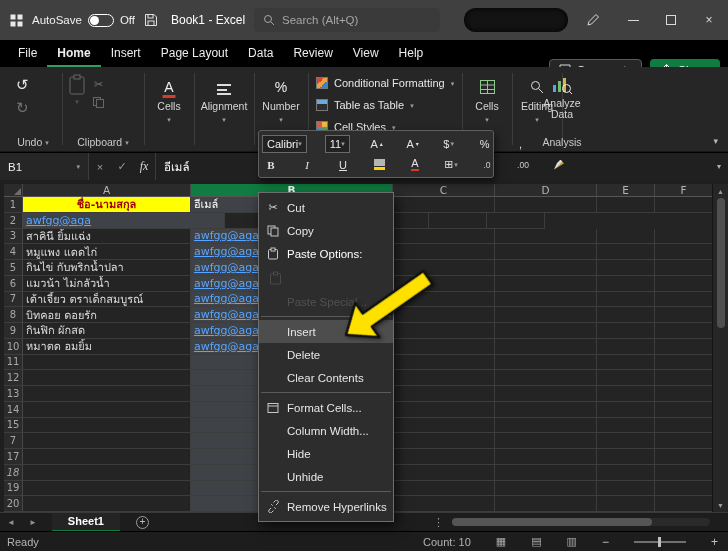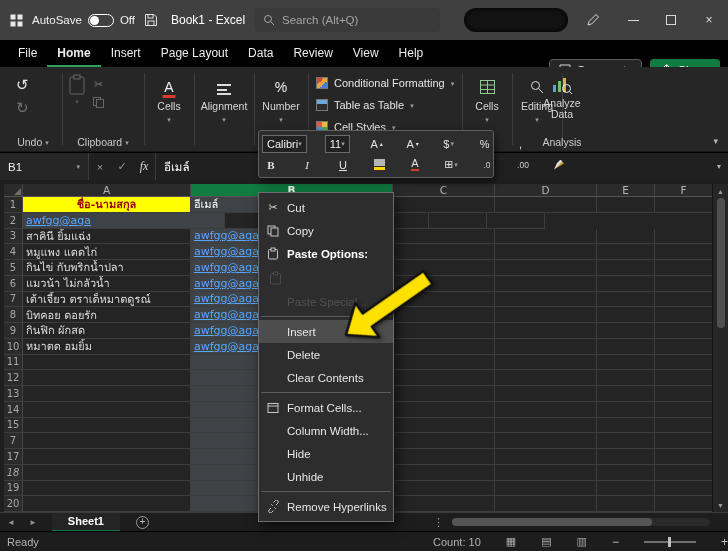--- a/index.html
+++ b/index.html
@@ -92,42 +92,42 @@
 .gcell.selcol{background:#3f4347}
 .gcell.b1{color:#fff}
 .gcell.link{color:var(--link);text-decoration:underline}
 
 
 #context-menu{position:absolute;left:258px;top:192px;width:136px;background:#2d2d2d;border:1px solid #6e6e6e;box-shadow:3px 5px 12px rgba(0,0,0,.65);z-index:100;padding:3px 0;font-size:11.5px}
 .cm-item{height:23px;display:flex;align-items:center;gap:7px;padding:0 5px 0 7px;color:#e6e6e6;white-space:nowrap}
 .cm-icon{width:14px;flex:0 0 14px;display:flex;justify-content:center;align-items:center;font-size:11px;color:#cfcfcf}
 .cm-item.hl{background:#4d4d4d}
 .cm-item.dis{color:#8a8a8a}
-.cm-item.head{font-weight:bold;color:#fff}
+.cm-item.head{font-weight:normal;color:#fff}
 .cm-item.pasterow{height:25px;padding-left:9px}
 .cm-sep{height:1px;background:#5a5a5a;margin:3px 2px}
 
 
 #arrow{position:absolute;left:344px;top:312px;transform:rotate(-35deg);transform-origin:2px 23px;z-index:120;filter:drop-shadow(1px 2px 2px rgba(0,0,0,.5))}
 
 
 #vscroll{position:absolute;left:712px;top:184px;width:16px;height:328px;background:#262626;border-left:1px solid #141414;display:flex;flex-direction:column;align-items:center}
 .varrow{font-size:7px;color:#9a9a9a;height:14px;display:flex;align-items:center}
 #vthumb{width:8px;height:130px;background:#505050;border-radius:4px}
 #vscroll .spacer{flex:1}
 #sheetbar{position:absolute;left:0;top:512px;width:728px;height:19px;background:#1d1d1d;border-top:1px solid #3a3a3a;display:flex;align-items:center;font-size:11px}
 .nav{color:#8f8f8f;font-size:8px;padding:0 7px}
 #sheettab{height:19px;display:flex;align-items:center;padding:0 16px;color:#fff;font-weight:bold;border-bottom:2px solid var(--accent);background:#242424;font-size:11px;margin-left:8px}
 #addsheet{width:13px;height:13px;border:1px solid #9a9a9a;border-radius:50%;display:flex;align-items:center;justify-content:center;color:#bdbdbd;font-size:10px;line-height:1;margin-left:16px}
 #sheetdots{margin-left:auto;color:#9a9a9a;padding:0 8px}
 #hscroll{width:258px;height:8px;background:#2a2a2a;border-radius:4px;margin-right:18px}
 #hthumb{width:200px;height:8px;background:#555;border-radius:4px}
 #statusbar{position:absolute;left:0;top:531px;width:728px;height:20px;background:#1d1d1d;border-top:1px solid #000;display:flex;align-items:center;font-size:11px;color:#b3b3b3}
 #status-ready{padding-left:7px}
-.sb-right{margin-left:auto;display:flex;align-items:center;gap:25px;}
+.sb-right{margin-left:auto;display:flex;align-items:center;gap:25px;padding-right:10px}
 .vicon{font-size:11px;color:#a8a8a8}
 .zbtn{font-size:12px;color:#c0c0c0}
 #ztrack{width:52px;height:2px;background:#707070;position:relative}
 #zthumb{position:absolute;left:24px;top:-4px;width:3px;height:10px;background:#c0c0c0}
 svg{display:block}
 </style>
 </head>
 <body>
 
 <div id="app">
@@ -471,21 +471,21 @@
         <div class="gcell rh" style="width: 19px;">6</div>
         <div class="gcell cell" style="width: 168px;">แมวน้า ไม่กลัวน้ำ</div>
         <div class="gcell cell selcol link" style="width: 202px;">awfgg@aga</div>
         <div class="gcell cell" style="width: 102px;"></div>
         <div class="gcell cell" style="width: 102px;"></div>
         <div class="gcell cell" style="width: 58px;"></div>
         <div class="gcell cell" style="width: 58px;"></div>
       </div>
       <div class="grow">
         <div class="gcell rh" style="width: 19px;">7</div>
-        <div class="gcell cell" style="width: 168px;">เต้าเจี้ยว ตราเด็หมาตดูรณ์</div>
+        <div class="gcell cell" style="width: 168px;">เต้าเจี้ยว ตราเด็กสมบูรณ์</div>
         <div class="gcell cell selcol link" style="width: 202px;">awfgg@aga</div>
         <div class="gcell cell" style="width: 102px;"></div>
         <div class="gcell cell" style="width: 102px;"></div>
         <div class="gcell cell" style="width: 58px;"></div>
         <div class="gcell cell" style="width: 58px;"></div>
       </div>
       <div class="grow">
         <div class="gcell rh" style="width: 19px;">8</div>
         <div class="gcell cell" style="width: 168px;">บิทคอย ดอยรัก</div>
         <div class="gcell cell selcol link" style="width: 202px;">awfgg@aga</div>

